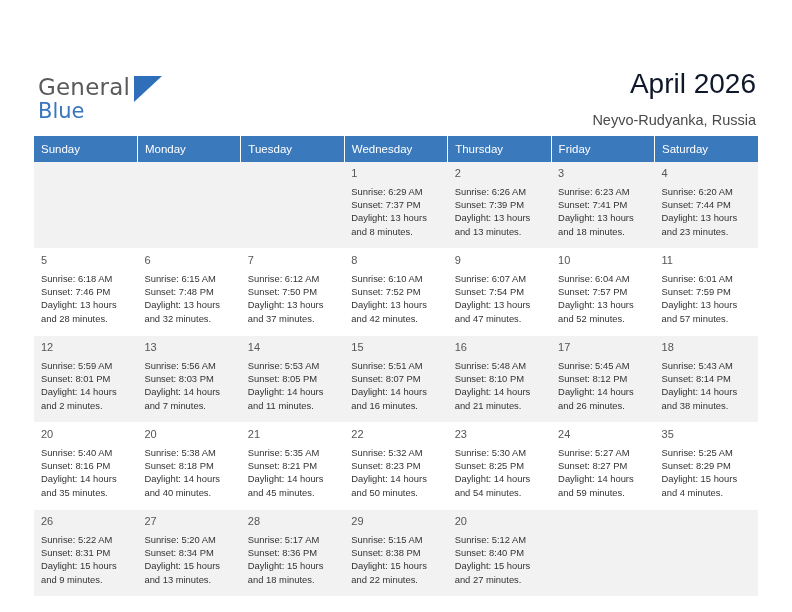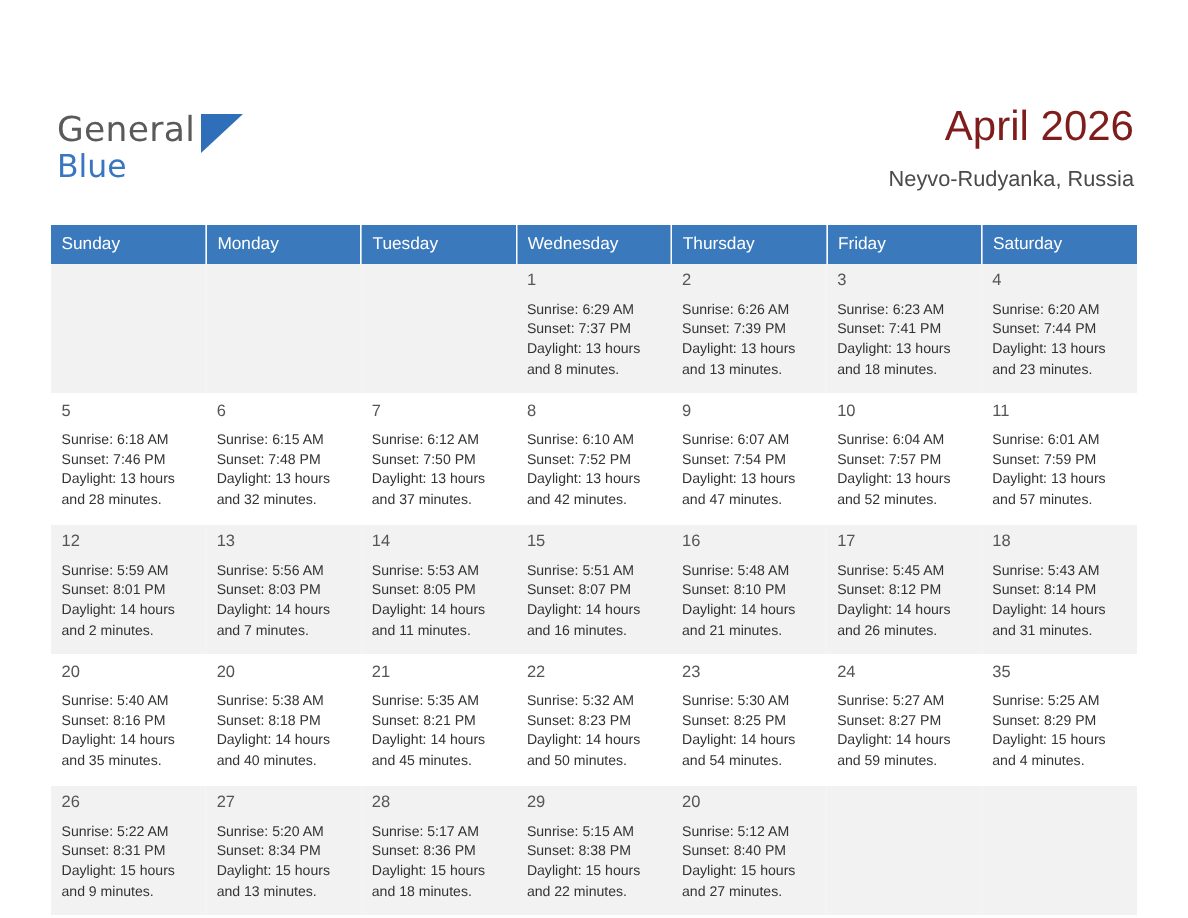--- a/index.html
+++ b/index.html
@@ -57,38 +57,38 @@
     width: 0;
     height: 0;
     border-left: 28px solid #2f6fba;
     border-bottom: 26px solid transparent;
   }
   .title {
     position: absolute;
     right: 2px;
     top: 6px;
     font-size: 28px;
-    color: #7f1d1d;
+    color: #0f172a;
     font-weight: normal;
     font-family: "Liberation Sans", sans-serif;
   }
   .subtitle {
     position: absolute;
     right: 2px;
     top: 50px;
     font-size: 14.5px;
     color: #4a4a4a;
     text-align: center;
   }
   
   table.cal {
     border-collapse: collapse;
     width: 724px;
     table-layout: fixed;
-    margin-top: 16px;
+    margin-top: 2px;
   }
   table.cal th {
     background: #3b79bd;
     color: #ffffff;
     font-size: 11.5px;
     font-weight: normal;
     text-align: left;
     padding: 5px 0 5px 7px;
     height: 16px;
     border-right: 1px solid #ffffff;
@@ -268,21 +268,21 @@
             <span class="ln">Sunrise: 5:45 AM</span>
             <span class="ln">Sunset: 8:12 PM</span>
             <span class="ln">Daylight: 14 hours</span>
             <span class="ln">and 26 minutes.</span>
           </td>
           <td>
             <span class="daynum">18</span>
             <span class="ln">Sunrise: 5:43 AM</span>
             <span class="ln">Sunset: 8:14 PM</span>
             <span class="ln">Daylight: 14 hours</span>
-            <span class="ln">and 31 minutes.</span>
+            <span class="ln">and 38 minutes.</span>
           </td>
         </tr>
         <tr class="plain">
           <td>
             <span class="daynum">20</span>
             <span class="ln">Sunrise: 5:40 AM</span>
             <span class="ln">Sunset: 8:16 PM</span>
             <span class="ln">Daylight: 14 hours</span>
             <span class="ln">and 35 minutes.</span>
           </td>

